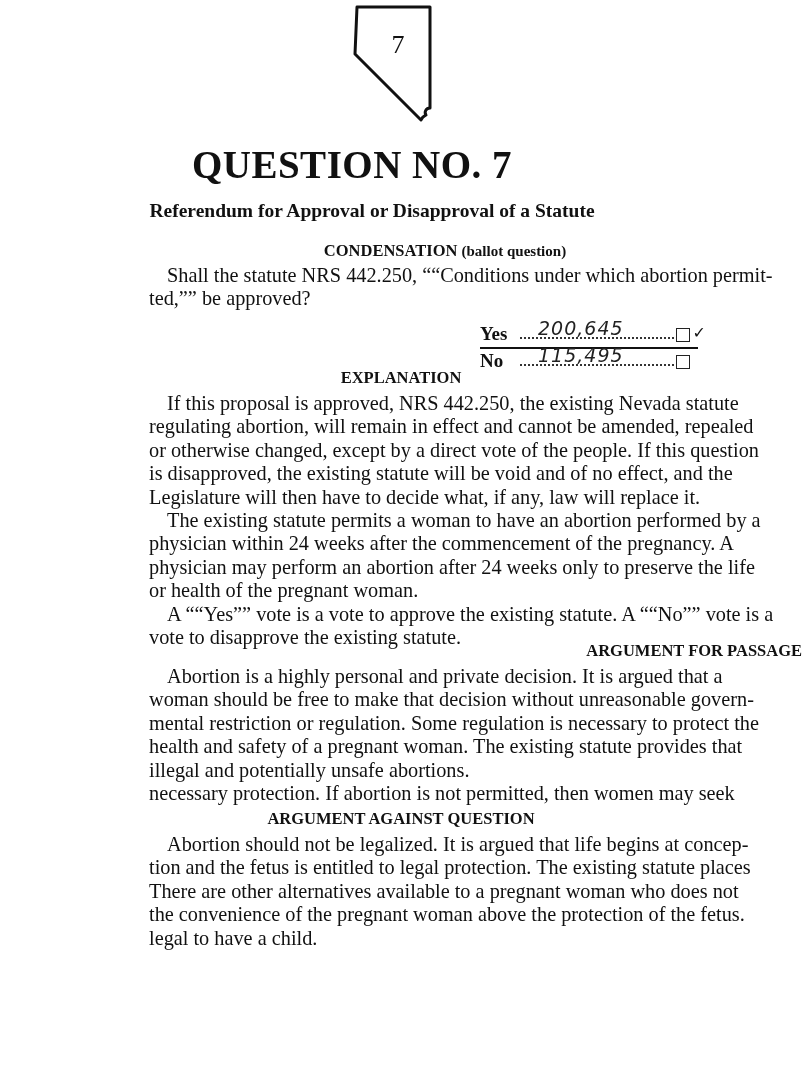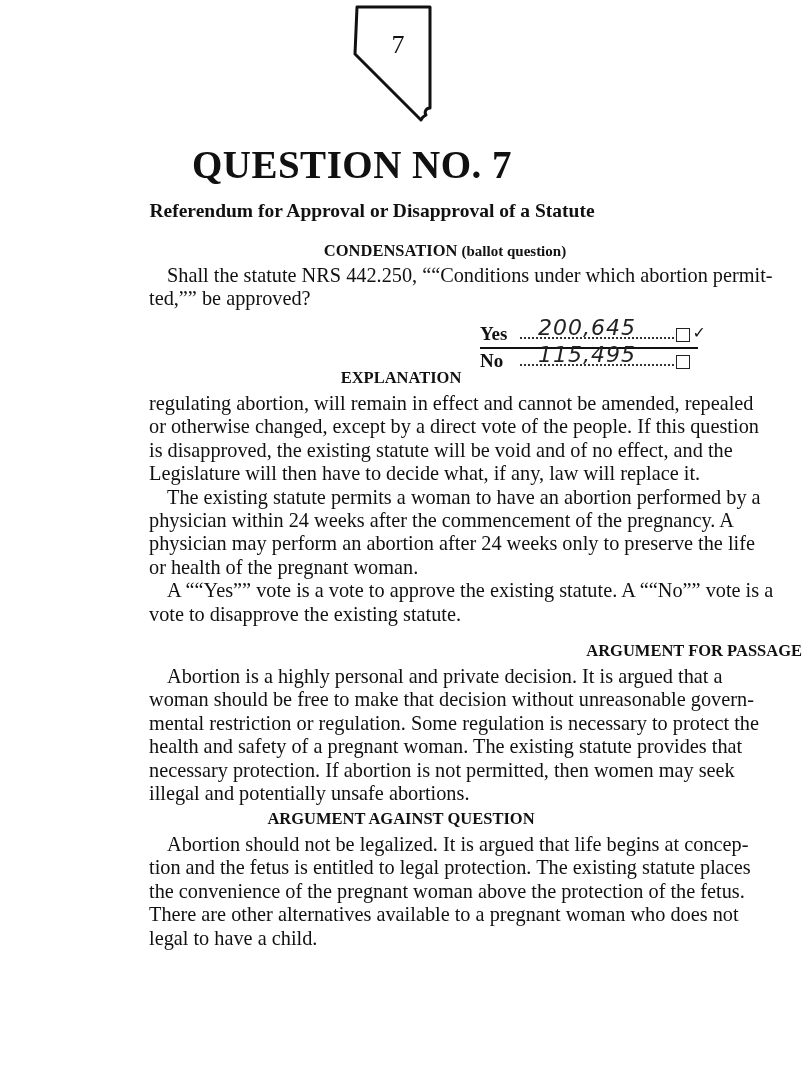--- a/index.html
+++ b/index.html
@@ -17,21 +17,21 @@
   .heading .small { font-size: 15px; }
   .para { position: absolute; left: 116px; width: 576px; font-size: 20.3px; line-height: 23.4px; }
   .line { display: block; text-align: justify; text-align-last: justify; white-space: nowrap; height: 23.4px; margin-left: 33px; }
   .line.last { text-align-last: left; }
   .line.indent { padding-left: 18px; }
   .ballot { position: absolute; left: 480px; top: 297px; width: 218px; margin-top: 25px; }
   .ballot-row { position: relative; height: 24px; font-size: 19px; line-height: 24px; }
   .ballot-row .label { font-weight: bold; }
   .ballot-row .dots { position: absolute; left: 40px; right: 24px; top: 15px; border-bottom: 2px dotted #333; }
   .ballot-row .count { position: absolute; left: 58px; top: -6px; font-family: "DejaVu Sans", sans-serif;
-                       font-style: italic; font-size: 22px; letter-spacing: 1px; color: #222; }
+                       font-style: italic; font-size: 19px; letter-spacing: 1px; color: #222; }
   .ballot-row .box { position: absolute; right: 8px; top: 6px; width: 12px; height: 12px; border: 1.5px solid #222; background: #fff; }
   .ballot-row .mark { position: absolute; right: -8px; top: 0px; font-size: 16px; line-height: 22px; }
   .ballot-sep { height: 2px; background: #111; margin: 1px 0 0 0; }
 </style>
 </head>
 <body>
 
 <svg class="state-icon" viewBox="0 0 90 118">
   <path d="M5,3 L78,3 L78,104 C74,104 72,108 74,111 C72,112 70,113 69,116 L3,50 Z" fill="none" stroke="#111" stroke-width="3" stroke-linejoin="round"></path>
 </svg>
@@ -61,42 +61,43 @@
   <div class="ballot-row">
     <span class="label">No</span>
     <span class="dots"></span>
     <span class="count">115,495</span>
     <span class="box"></span>
   </div>
 </div>
 
 <div class="heading" style="top:367px;">EXPLANATION</div>
 <div class="para" style="top:392px;">
+  <span class="line indent">If this proposal is approved, NRS 442.250, the existing Nevada statute</span>
   <span class="line">regulating abortion, will remain in effect and cannot be amended, repealed</span>
   <span class="line">or otherwise changed, except by a direct vote of the people. If this question</span>
   <span class="line">is disapproved, the existing statute will be void and of no effect, and the</span>
   <span class="line last">Legislature will then have to decide what, if any, law will replace it.</span>
   <span class="line indent">The existing statute permits a woman to have an abortion performed by a</span>
   <span class="line">physician within 24 weeks after the commencement of the pregnancy. A</span>
   <span class="line">physician may perform an abortion after 24 weeks only to preserve the life</span>
   <span class="line last">or health of the pregnant woman.</span>
   <span class="line indent">A ““Yes”” vote is a vote to approve the existing statute. A ““No”” vote is a</span>
   <span class="line last">vote to disapprove the existing statute.</span>
 </div>
 
 <div class="heading" style="top:640px;text-align:right;">ARGUMENT FOR PASSAGE</div>
 <div class="para" style="top:665px;">
   <span class="line indent">Abortion is a highly personal and private decision. It is argued that a</span>
   <span class="line">woman should be free to make that decision without unreasonable govern-</span>
   <span class="line">mental restriction or regulation. Some regulation is necessary to protect the</span>
   <span class="line">health and safety of a pregnant woman. The existing statute provides that</span>
+  <span class="line last">illegal and potentially unsafe abortions.</span>
   <span class="line">necessary protection. If abortion is not permitted, then women may seek</span>
-  <span class="line last">illegal and potentially unsafe abortions.</span>
 </div>
 
 <div class="heading" style="top:808px;">ARGUMENT AGAINST QUESTION</div>
 <div class="para" style="top:833px;">
   <span class="line indent">Abortion should not be legalized. It is argued that life begins at concep-</span>
   <span class="line">tion and the fetus is entitled to legal protection. The existing statute places</span>
+  <span class="line">There are other alternatives available to a pregnant woman who does not</span>
   <span class="line">the convenience of the pregnant woman above the protection of the fetus.</span>
-  <span class="line">There are other alternatives available to a pregnant woman who does not</span>
   <span class="line last">legal to have a child.</span>
 </div>
 
 </body></html>

